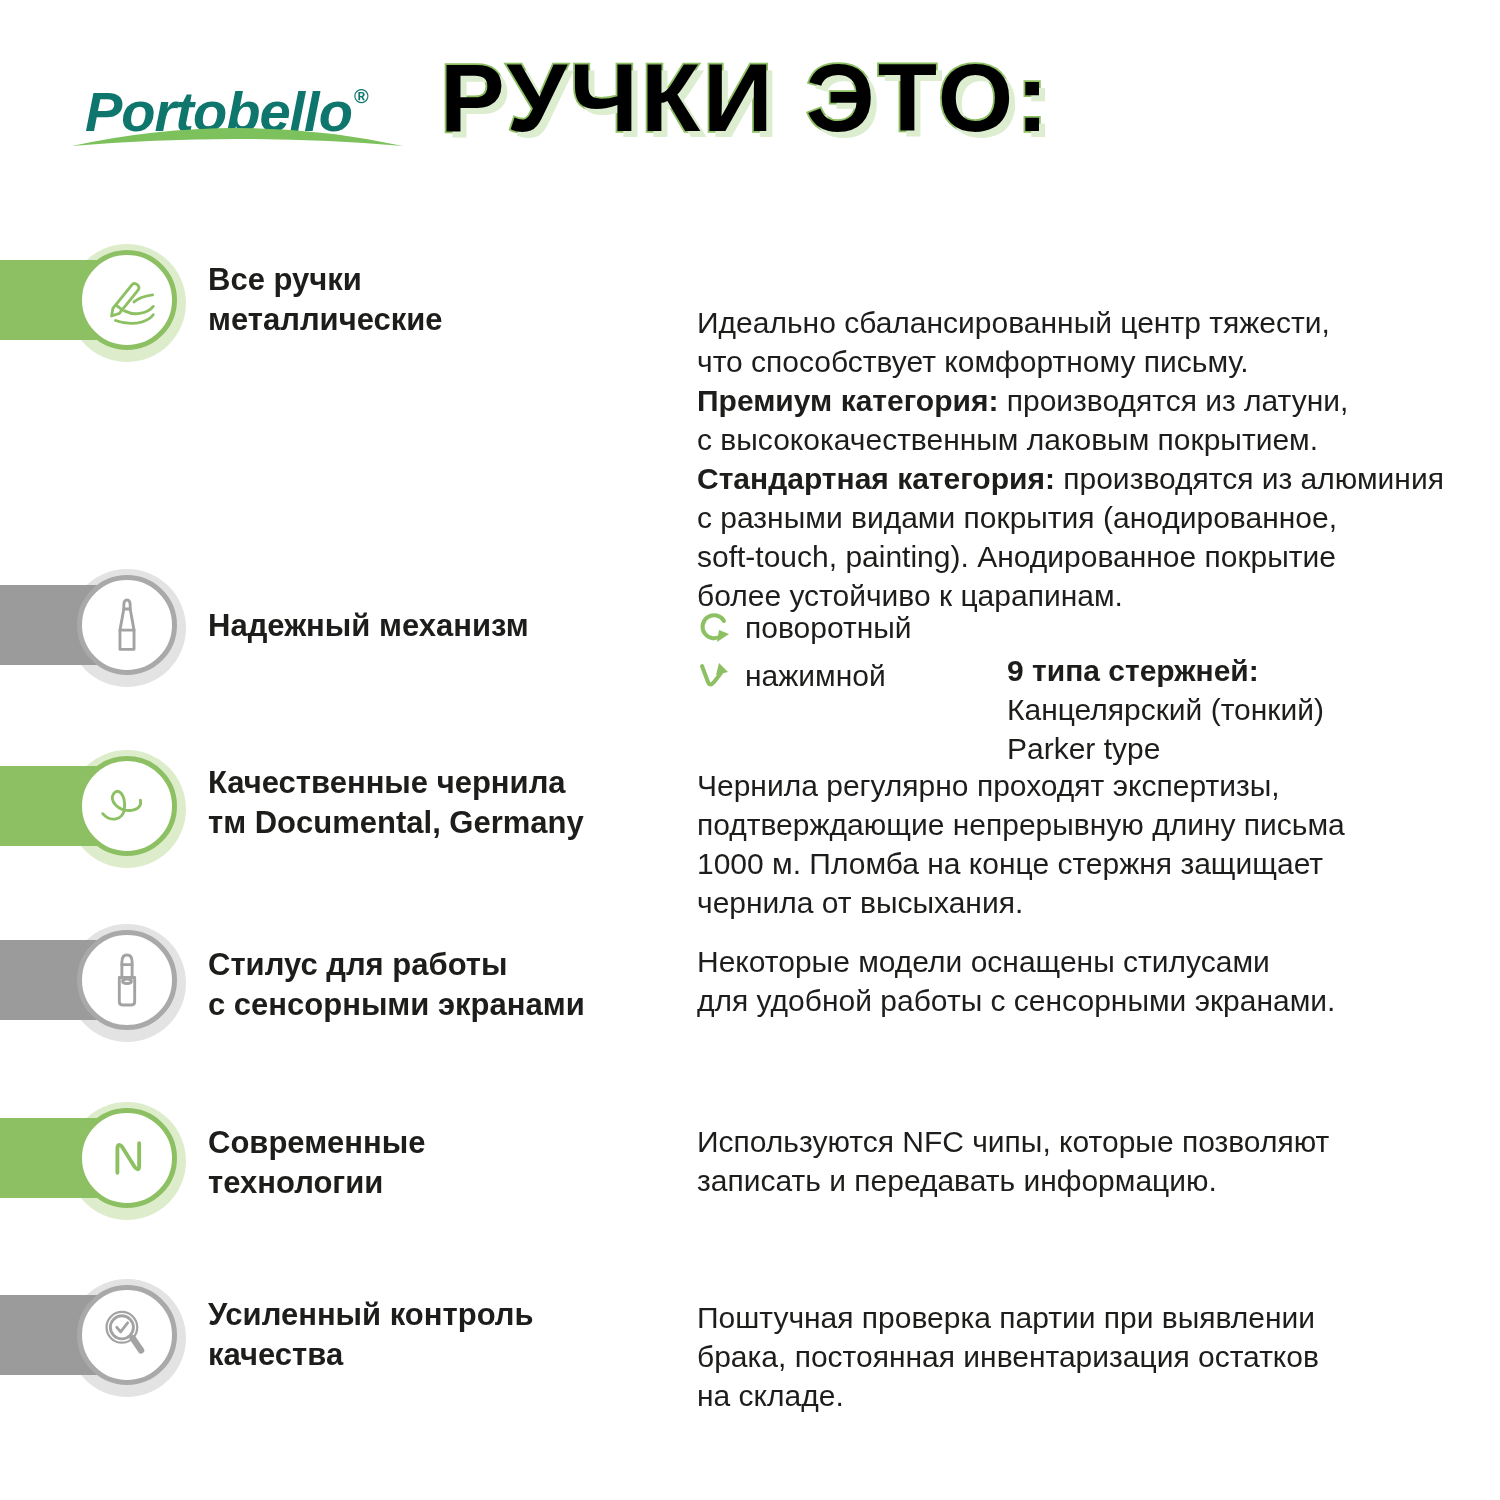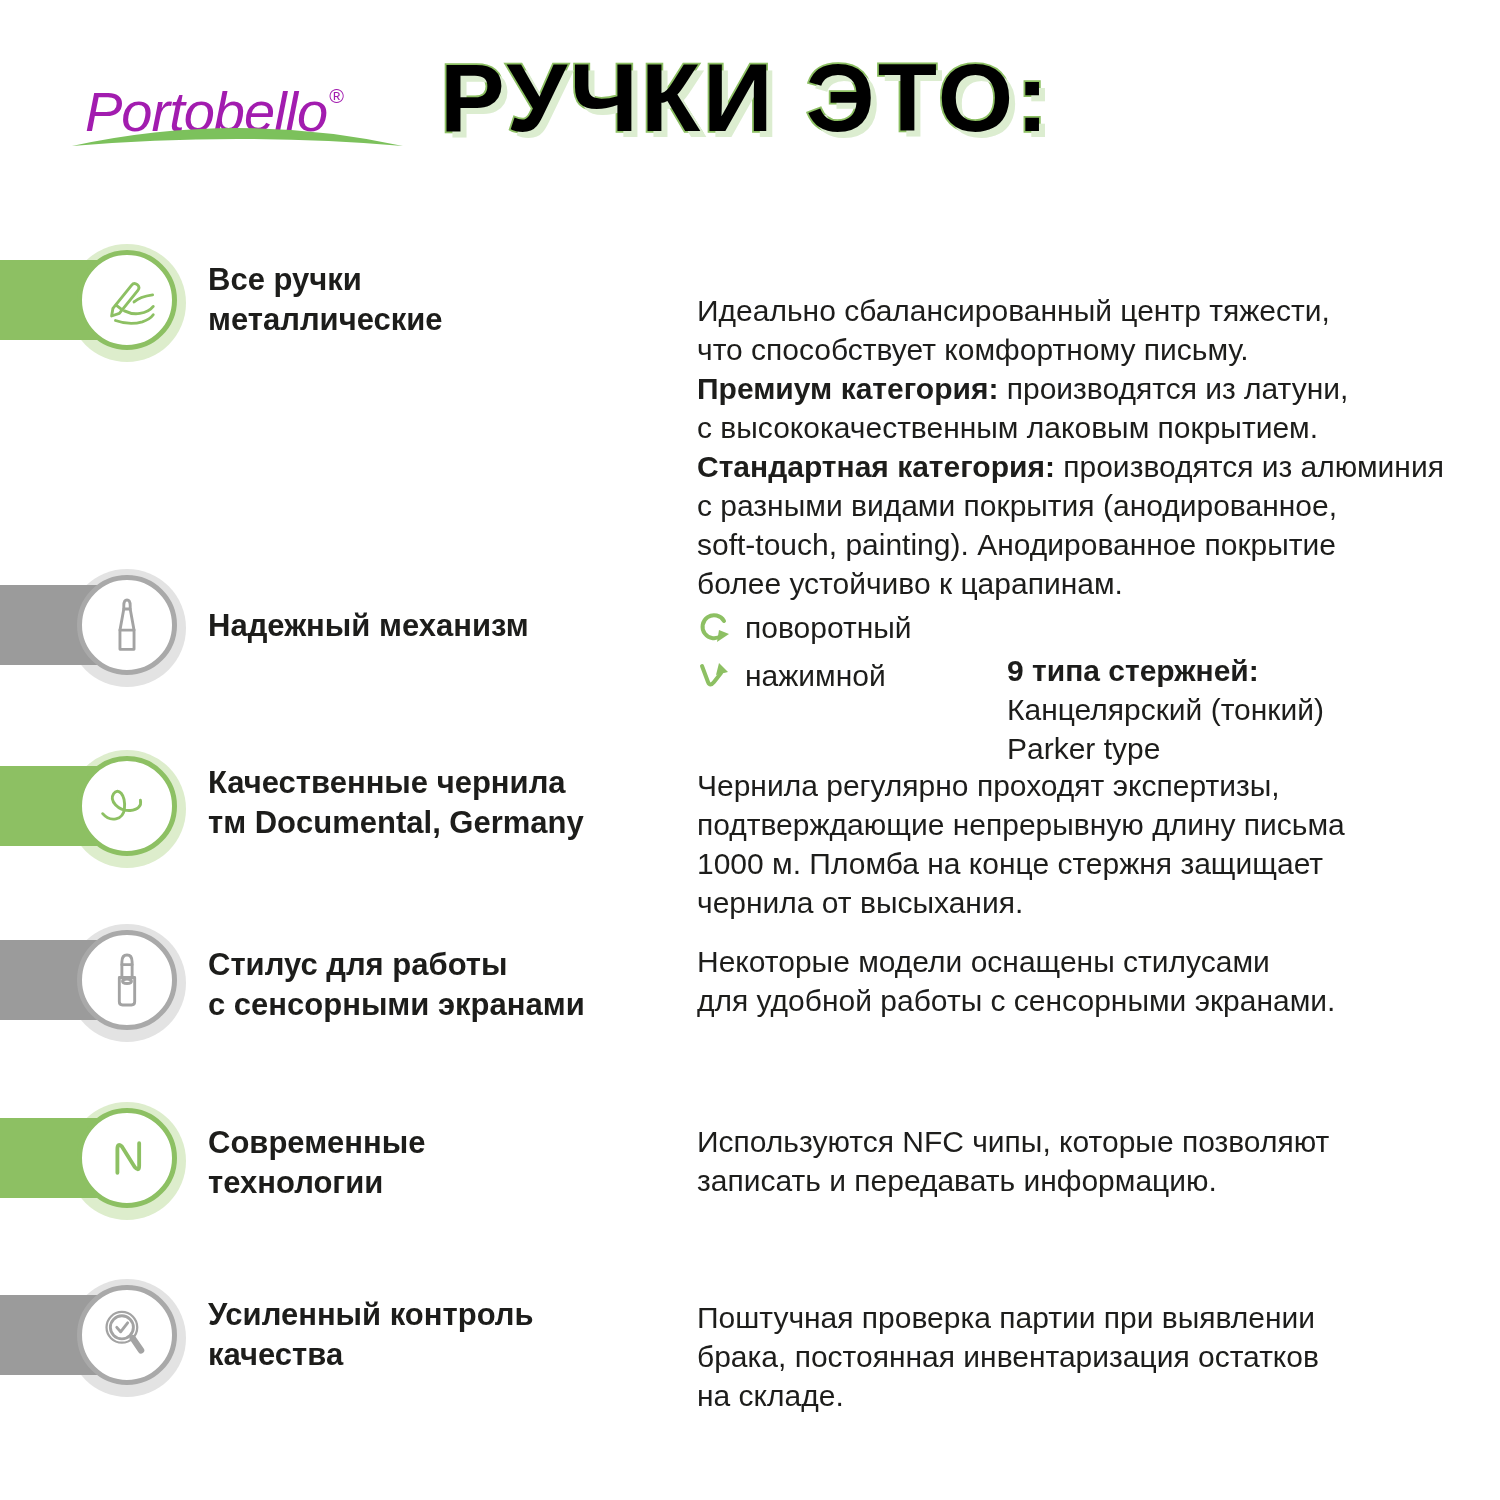--- a/index.html
+++ b/index.html
@@ -3,22 +3,22 @@
 <meta charset="utf-8">
 <style>
   html,body{margin:0;padding:0;}
   body{
     width:1500px;height:1500px;background:#ffffff;position:relative;overflow:hidden;
     font-family:"Liberation Sans",sans-serif;color:#1d1d1b;
   }
   .abs{position:absolute;}
   
   .logo-text{
-    font-size:56px;font-weight:400;font-style:italic;letter-spacing:-1px;
-    color:#a21caf;line-height:60px;white-space:nowrap;
+    font-size:56px;font-weight:700;font-style:italic;letter-spacing:-1px;
+    color:#0f766e;line-height:60px;white-space:nowrap;
   }
   .logo-reg{font-size:20px;vertical-align:28px;font-style:normal;margin-left:2px;}
   .bubble-title{
     font-size:97px;font-weight:800;line-height:105px;letter-spacing:3px;white-space:nowrap;
     color:#000000;-webkit-text-stroke:3.5px #8dc063;paint-order:stroke fill;
     text-shadow:6px 6px 0 #dcedd0;
   }
   
   .bar{height:80px;width:140px;left:0;z-index:2;}
   .bar.green{background:#8dc063;}
@@ -65,21 +65,21 @@
         <path d="M28 63 L57 27 Q61 22 66 26 Q71 30 67 35 L38 71 L26 75 Z"></path>
         <path d="M33 58 L42 65"></path>
         <path d="M90 42 Q70 45 61 53"></path>
         <path d="M46 67 Q58 73 70 71 Q84 69 91 60"></path>
         <path d="M32 82 Q54 90 74 84 Q86 80 91 73"></path>
       </g>
     </svg>
   </div>
   <div class="abs feature-title" style="top:260px;">Все ручки
 металлические</div>
-  <div class="abs body-text" style="top:252px;">
+  <div class="abs body-text" style="top:264px;">
     <span>Идеально сбалансированный центр тяжести,
 что способствует комфортному письму.
 </span><span class="bold">Премиум категория:</span><span> производятся из латуни,
 с высококачественным лаковым покрытием.
 </span><span class="bold">Стандартная категория:</span><span> производятся из алюминия
 с разными видами покрытия (анодированное,
 soft-touch, painting). Анодированное покрытие
 более устойчиво к царапинам.</span>
   </div>
 </div>

